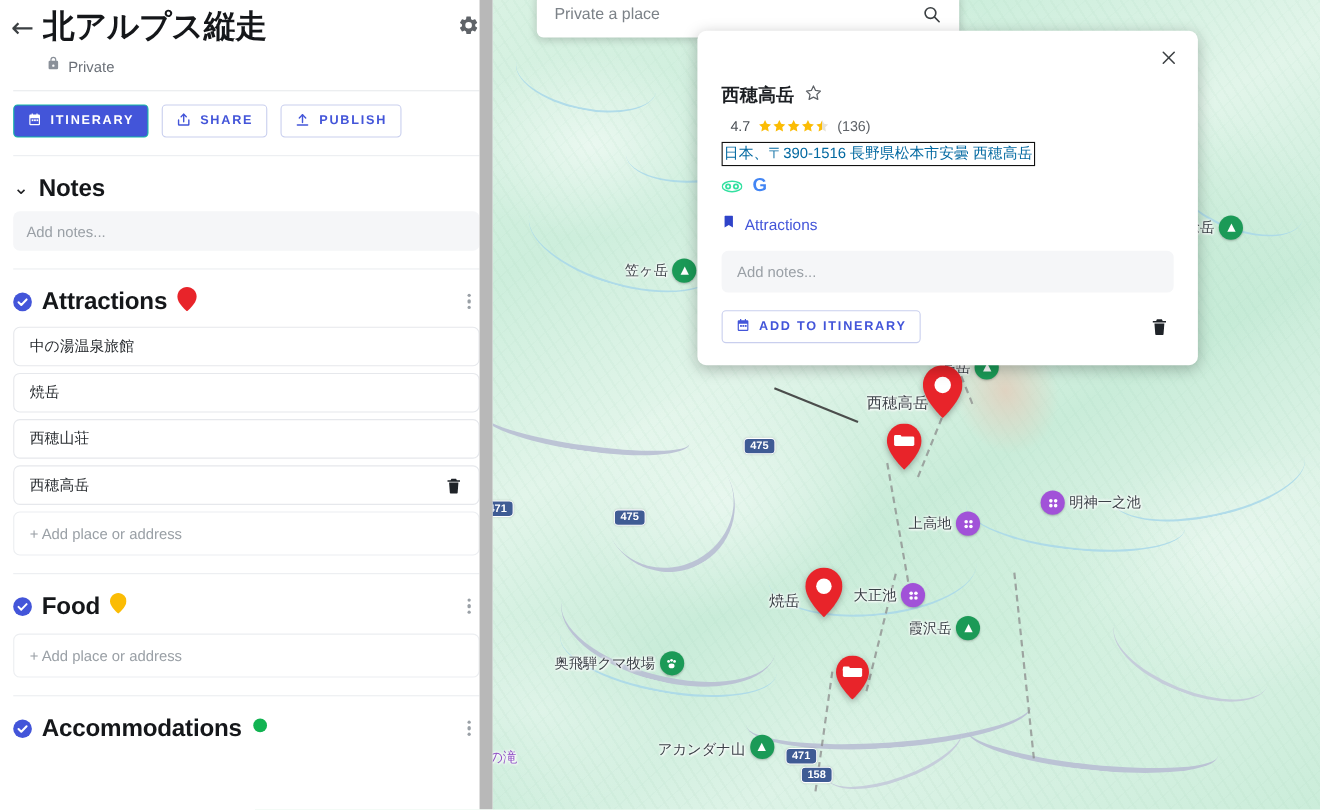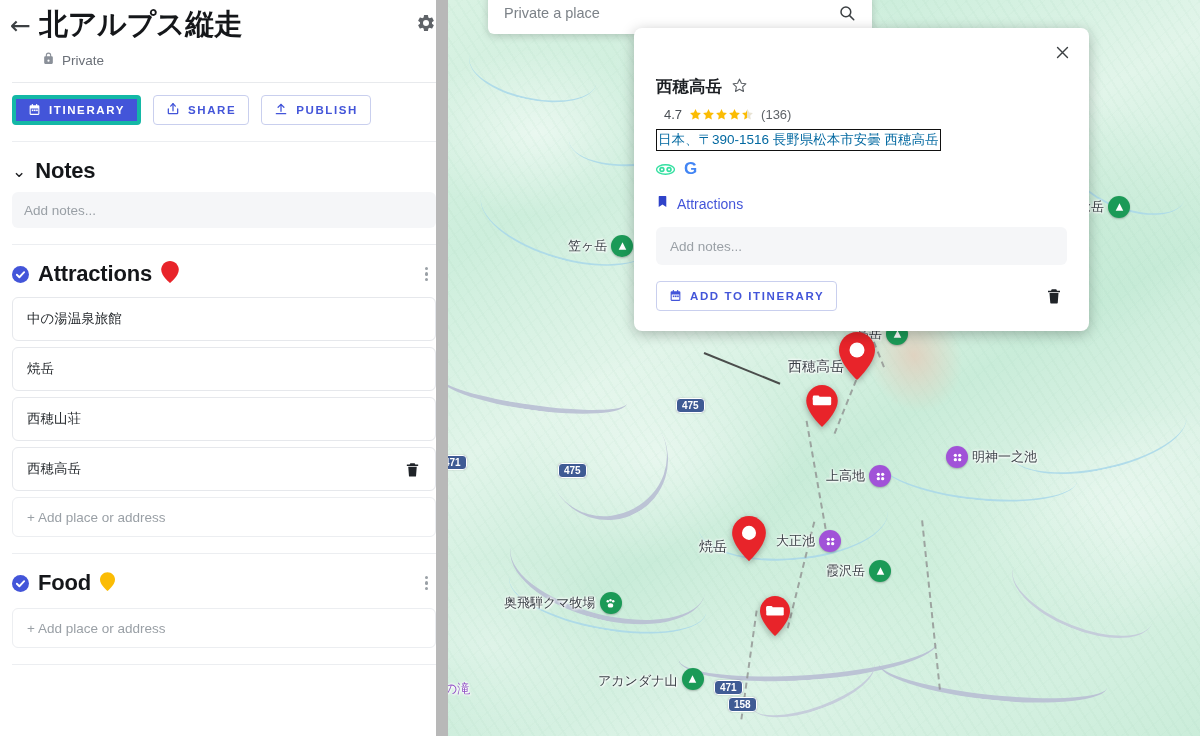--- a/index.html
+++ b/index.html
@@ -34,21 +34,21 @@
 
   .divider { height: 1px; background: #e8eaed; margin: 10px 12px 0 12px; }
 
   .btn-row { display: flex; gap: 12px; padding: 12px 12px 0 12px; align-items: center; }
   .btn {
     display: inline-flex; align-items: center; gap: 8px;
     height: 30px; padding: 0 12px; border-radius: 4px;
     font-size: 11.5px; font-weight: 700; letter-spacing: 1.6px;
     cursor: pointer; white-space: nowrap; user-select: none;
   }
-  .btn-primary { background: #4355d9; color: #fff; border: 4px solid #14b8a6; }
+  .btn-primary { background: #4355d9; color: #fff; border: 1px solid #14b8a6; }
   .btn-outline { background: #fff; color: #4355d9; border: 1px solid #c9cfee; }
 
   .section { padding: 0 12px; }
   .section-head {
     display: flex; align-items: center; gap: 9px;
     height: 46px; margin-top: 6px;
   }
   .chev { font-size: 17px; color: #202124; line-height: 1; font-family: "DejaVu Sans", sans-serif; }
   .section-title { font-size: 22px; font-weight: 700; letter-spacing: -0.2px; color: #15171a; }
   .check-circle {
@@ -59,21 +59,21 @@
   .kebab { margin-left: auto; cursor: pointer; display: flex; flex-direction: column; gap: 2.5px; align-items: center; padding: 6px 8px; }
   .kebab i { width: 3.2px; height: 3.2px; border-radius: 50%; background: #9aa0a6; display: block; }
 
   .notes-box {
     background: #f5f6f8; border-radius: 6px; height: 36px;
     display: flex; align-items: center; padding: 0 12px;
     font-size: 13.5px; color: #9aa0a6; cursor: text; margin-top: -2px;
   }
 
   .place-row {
-    height: 44px; border: 1px solid #e6e8ec; border-radius: 6px;
+    height: 36px; border: 1px solid #e6e8ec; border-radius: 6px;
     display: flex; align-items: center; padding: 0 14px; margin-bottom: 6px;
     font-size: 13.5px; color: #262a2e; background: #fff; cursor: pointer;
   }
   .place-row .pname { flex: 1; white-space: nowrap; overflow: hidden; }
   .row-trash { margin-left: auto; cursor: pointer; display: flex; }
 
   .add-row {
     height: 40px; border: 1px solid #eceef1; border-radius: 6px;
     display: flex; align-items: center; padding: 0 14px;
     font-size: 13.5px; color: #9aa0a6; cursor: text; margin-top: 2px;
@@ -330,20 +330,40 @@
             <i></i>
           </span>
       </div>
       <div class="add-row">
         <span>+ Add place or address</span>
       </div>
     </div>
 
     <div class="sb-divider"></div>
 
+    <div class="section">
+      <div class="section-head">
+        <span class="check-circle">
+          <svg width="11" height="11" viewBox="0 0 24 24" fill="none" stroke="#fff" stroke-width="4" stroke-linecap="round" stroke-linejoin="round">
+              <path d="M4 12.5l5.5 5.5L20 7"></path>
+            </svg>
+        </span>
+        <span class="section-title">Accommodations</span>
+        <span>
+          <svg width="15" height="15" viewBox="0 0 24 24">
+              <circle cx="12" cy="12" r="10" fill="#12b352"></circle>
+            </svg>
+        </span>
+        <span class="kebab">
+            <i></i>
+            <i></i>
+            <i></i>
+          </span>
+      </div>
+    </div>
 
     <div class="scroll-track">
       <div class="scroll-thumb"></div>
     </div>
     <div class="pane-edge"></div>
   </aside>
 
   <main class="map">
     <div class="map-terrain"></div>
     <div class="map-shade"></div>

